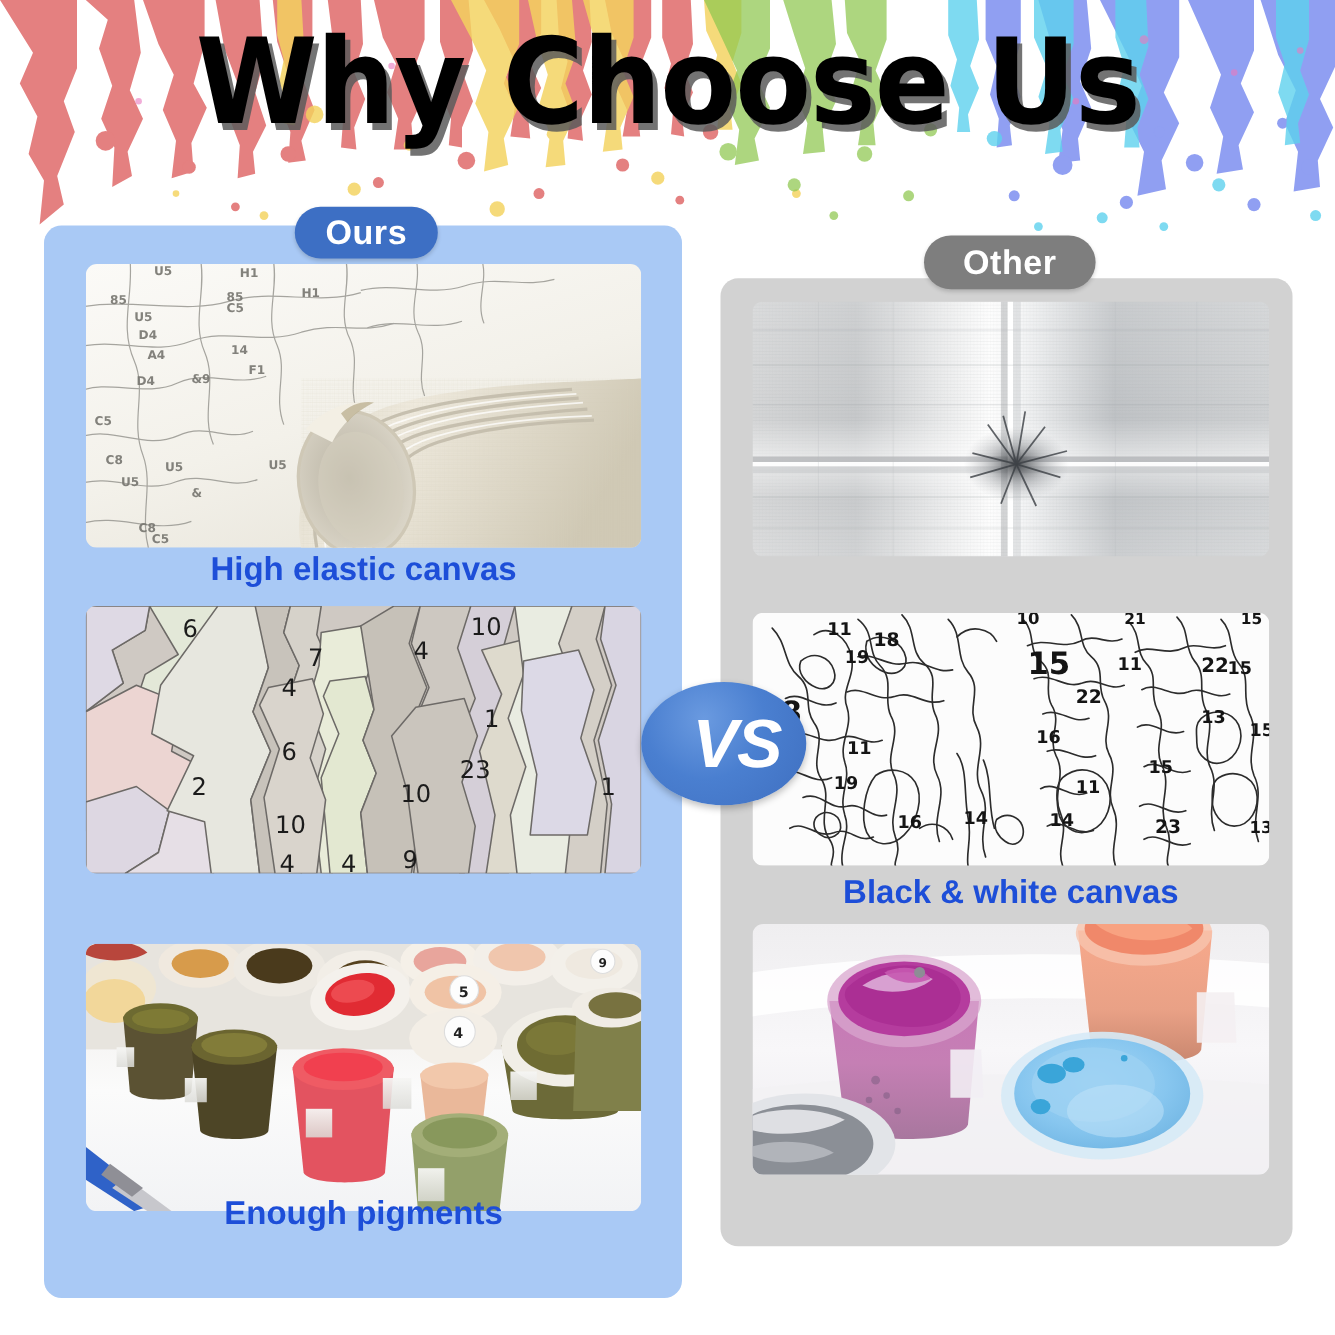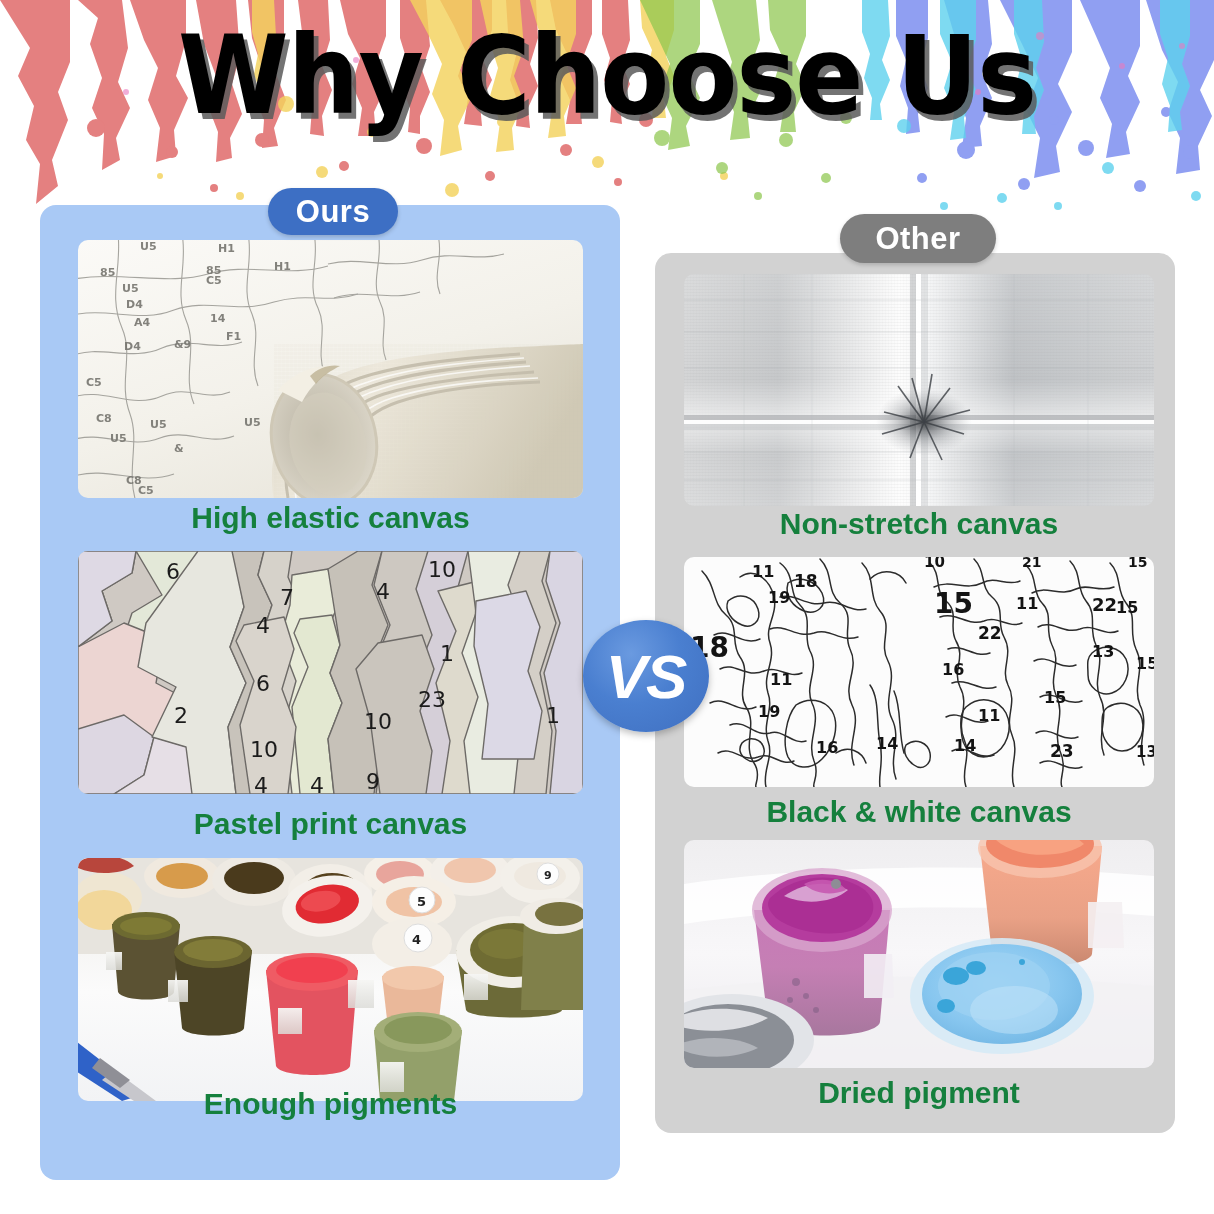--- a/index.html
+++ b/index.html
@@ -58,37 +58,38 @@
   
   .vs-badge{
     position:absolute;left:583px;top:620px;width:126px;height:112px;
     border-radius:50%;
     background:radial-gradient(circle at 38% 30%, #6a9ae0 0%, #4a7fd0 45%, #3f6fc0 100%);
     display:flex;align-items:center;justify-content:center;
     color:#ffffff;font-weight:bold;font-style:italic;font-size:62px;
     letter-spacing:-1px;
     box-shadow:0 3px 7px rgba(0,0,0,0.25);
     z-index:20;
+    padding-left:24px;
   }
 
   
   .cell{position:absolute;border-radius:10px;overflow:hidden;}
   .cell svg{display:block;width:100%;height:100%;}
 
   .c-roll    {left:78px; top:240px; width:505px;height:258px;}
   .c-pastel  {left:78px; top:551px; width:505px;height:243px;}
   .c-pigment {left:78px; top:858px; width:505px;height:243px;}
   .c-nonstr  {left:684px;top:274px; width:470px;height:232px;}
   .c-bw      {left:684px;top:557px; width:470px;height:230px;}
   .c-dried   {left:684px;top:840px; width:470px;height:228px;}
 
   
   .caption{
     position:absolute;text-align:center;
-    font-weight:bold;color:#15803d;
+    font-weight:bold;color:#1d4ed8;
     font-size:30px;line-height:1.0;
     white-space:nowrap;
   }
   .cap-ours{left:78px;width:505px;}
   .cap-other{left:684px;width:470px;}
   .cap1{top:503px;}
   .cap2{top:809px;}
   .cap3{top:1089px;}
   .capA{top:509px;}
   .capB{top:797px;}
@@ -339,21 +340,20 @@
         <text x="298" y="48">4</text>
         <text x="286" y="178">10</text>
         <text x="288" y="238">9</text>
         <text x="350" y="26">10</text>
         <text x="362" y="110">1</text>
         <text x="340" y="156">23</text>
         <text x="468" y="172">1</text>
       </g>
     </svg>
   </div>
-  <div class="caption cap-ours cap2">Pastel print canvas</div>
 
   <div class="cell c-pigment">
     <svg viewBox="0 0 505 243" preserveAspectRatio="none">
       <defs>
         <linearGradient id="gTable" x1="0" y1="0" x2="0" y2="1">
           <stop offset="0%" stop-color="#eceae6"></stop>
             <stop offset="55%" stop-color="#fbfbfb"></stop>
             <stop offset="100%" stop-color="#f2f3f5"></stop>
         </linearGradient>
         <linearGradient id="gPlastic" x1="0" y1="0" x2="0" y2="1">
@@ -509,21 +509,20 @@
           <path d="M0,206 H470"></path>
       </g>
       <g stroke="#b9bcbf" stroke-width="0.7" opacity="0.35" fill="none">
         <path d="M60,0 V232"></path>
           <path d="M128,0 V232"></path>
           <path d="M330,0 V232"></path>
           <path d="M404,0 V232"></path>
       </g>
     </svg>
   </div>
-  <div class="caption cap-other capA">Non-stretch canvas</div>
 
   <div class="cell c-bw">
     <svg viewBox="0 0 470 230" preserveAspectRatio="none">
       <rect width="470" height="230" fill="#fcfcfc"></rect>
       <g stroke="#2c2c2c" stroke-width="1.5" fill="none" stroke-linecap="round">
         <path d="M18,14 C32,28 28,46 42,58 C56,70 46,86 56,100 C68,116 52,134 62,150 C74,168 58,188 70,206 C78,218 70,228 72,230"></path>
         <path d="M56,20 C70,10 86,22 90,40 C94,58 80,70 86,86 C92,104 78,118 84,136 C90,152 78,166 84,184 C90,200 78,214 82,230"></path>
         <path d="M96,6 C112,18 104,36 116,48 C130,62 118,78 126,94 C136,112 120,128 128,146 C138,166 122,184 130,204 C136,218 128,226 130,230"></path>
         <path d="M136,2 C150,16 142,34 156,46 C172,60 158,74 166,92 C176,112 158,128 168,148 C178,168 162,186 170,208"></path>
         <path d="M178,6 C192,20 184,40 196,54 C210,70 194,86 204,104 C214,124 198,142 208,162 C218,182 204,200 212,222"></path>
@@ -662,20 +661,19 @@
       </g>
 
       <g>
         <ellipse cx="48" cy="200" rx="82" ry="46" fill="#e2e4e8"></ellipse>
         <ellipse cx="44" cy="200" rx="66" ry="36" fill="#8b8f96"></ellipse>
         <path d="M-16,182 C8,166 54,164 84,178 C60,192 12,196 -16,182 Z" fill="#dedfe3"></path>
         <path d="M-10,206 C16,194 54,196 74,208 C50,220 12,220 -10,206 Z" fill="#babdc3" opacity="0.8"></path>
       </g>
     </svg>
   </div>
-  <div class="caption cap-other capC">Dried pigment</div>
 
   <div class="badge badge-ours">Ours</div>
   <div class="badge badge-other">Other</div>
 
   <div class="vs-badge">VS</div>
 
 </div>
 
 </body></html>

